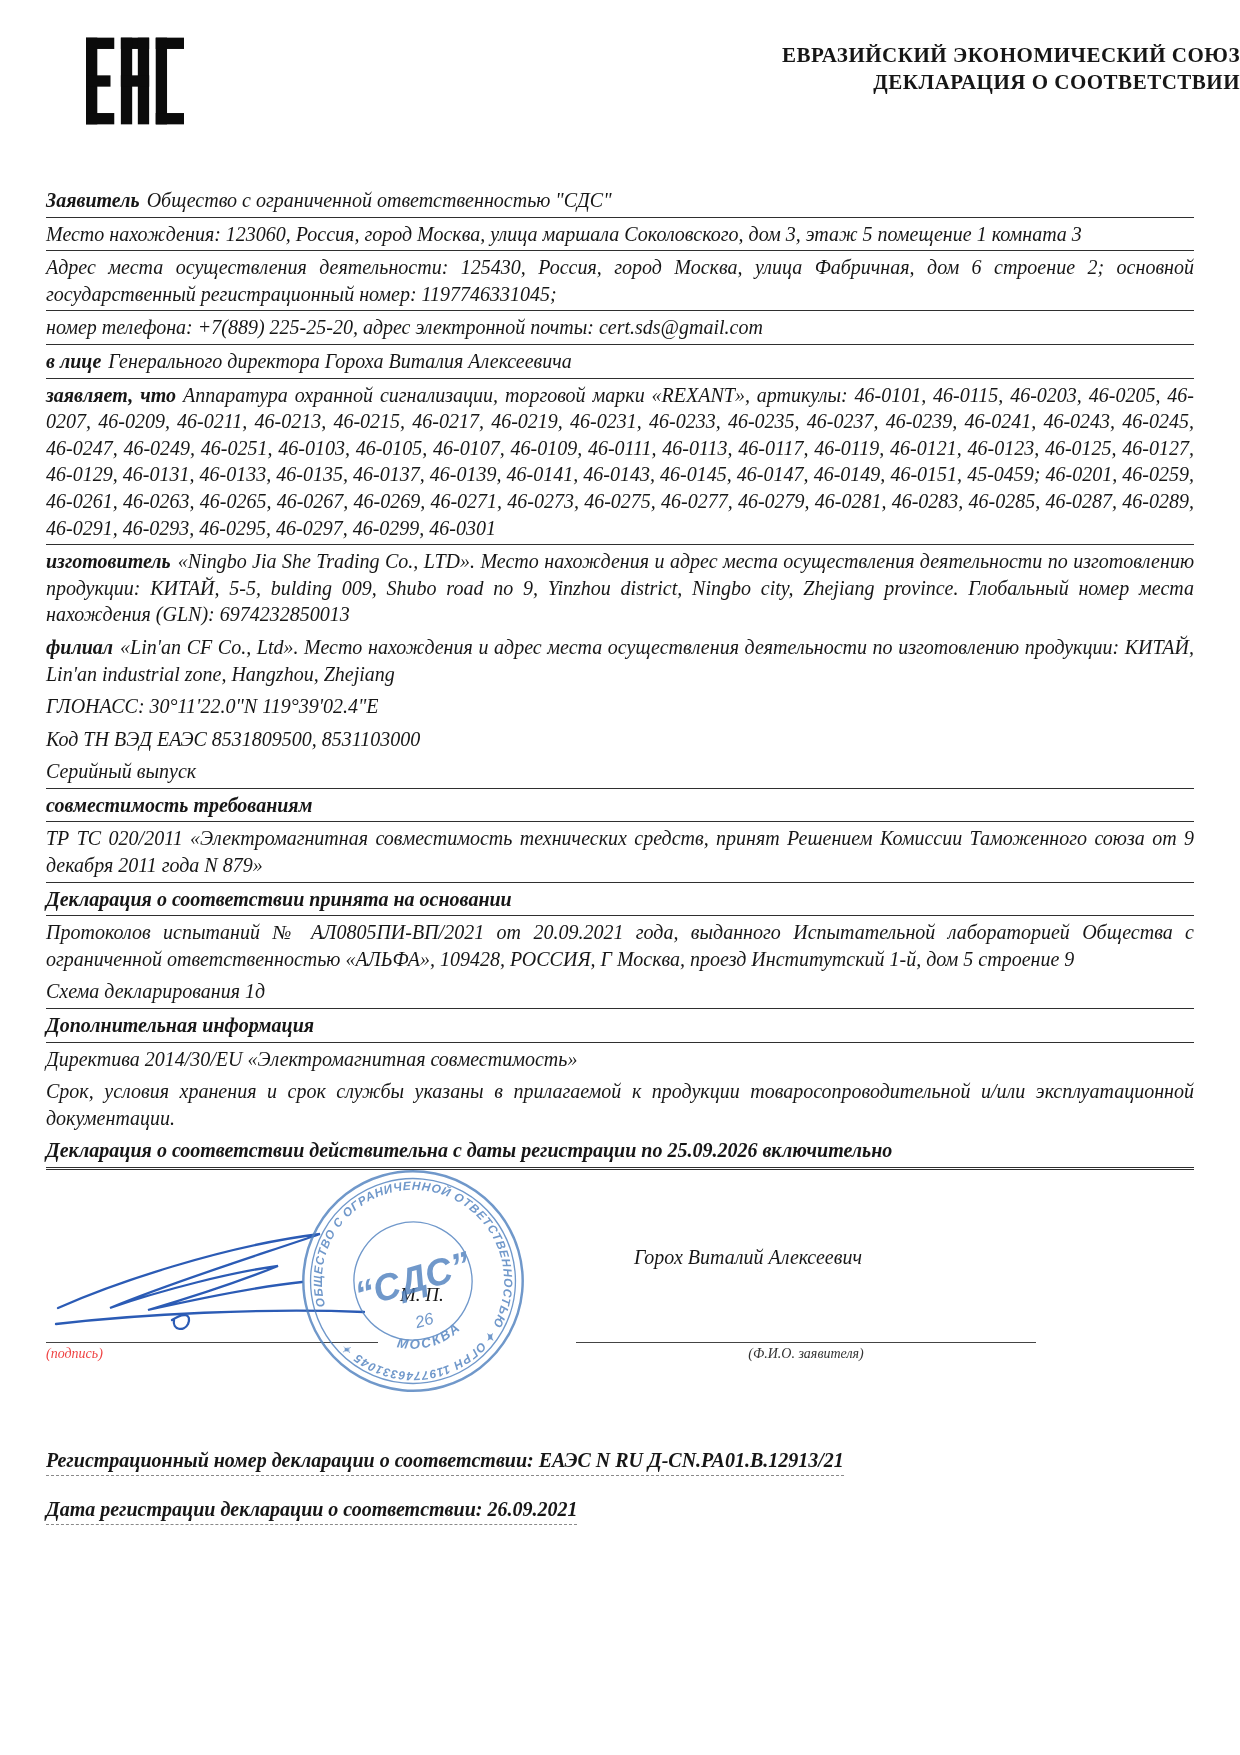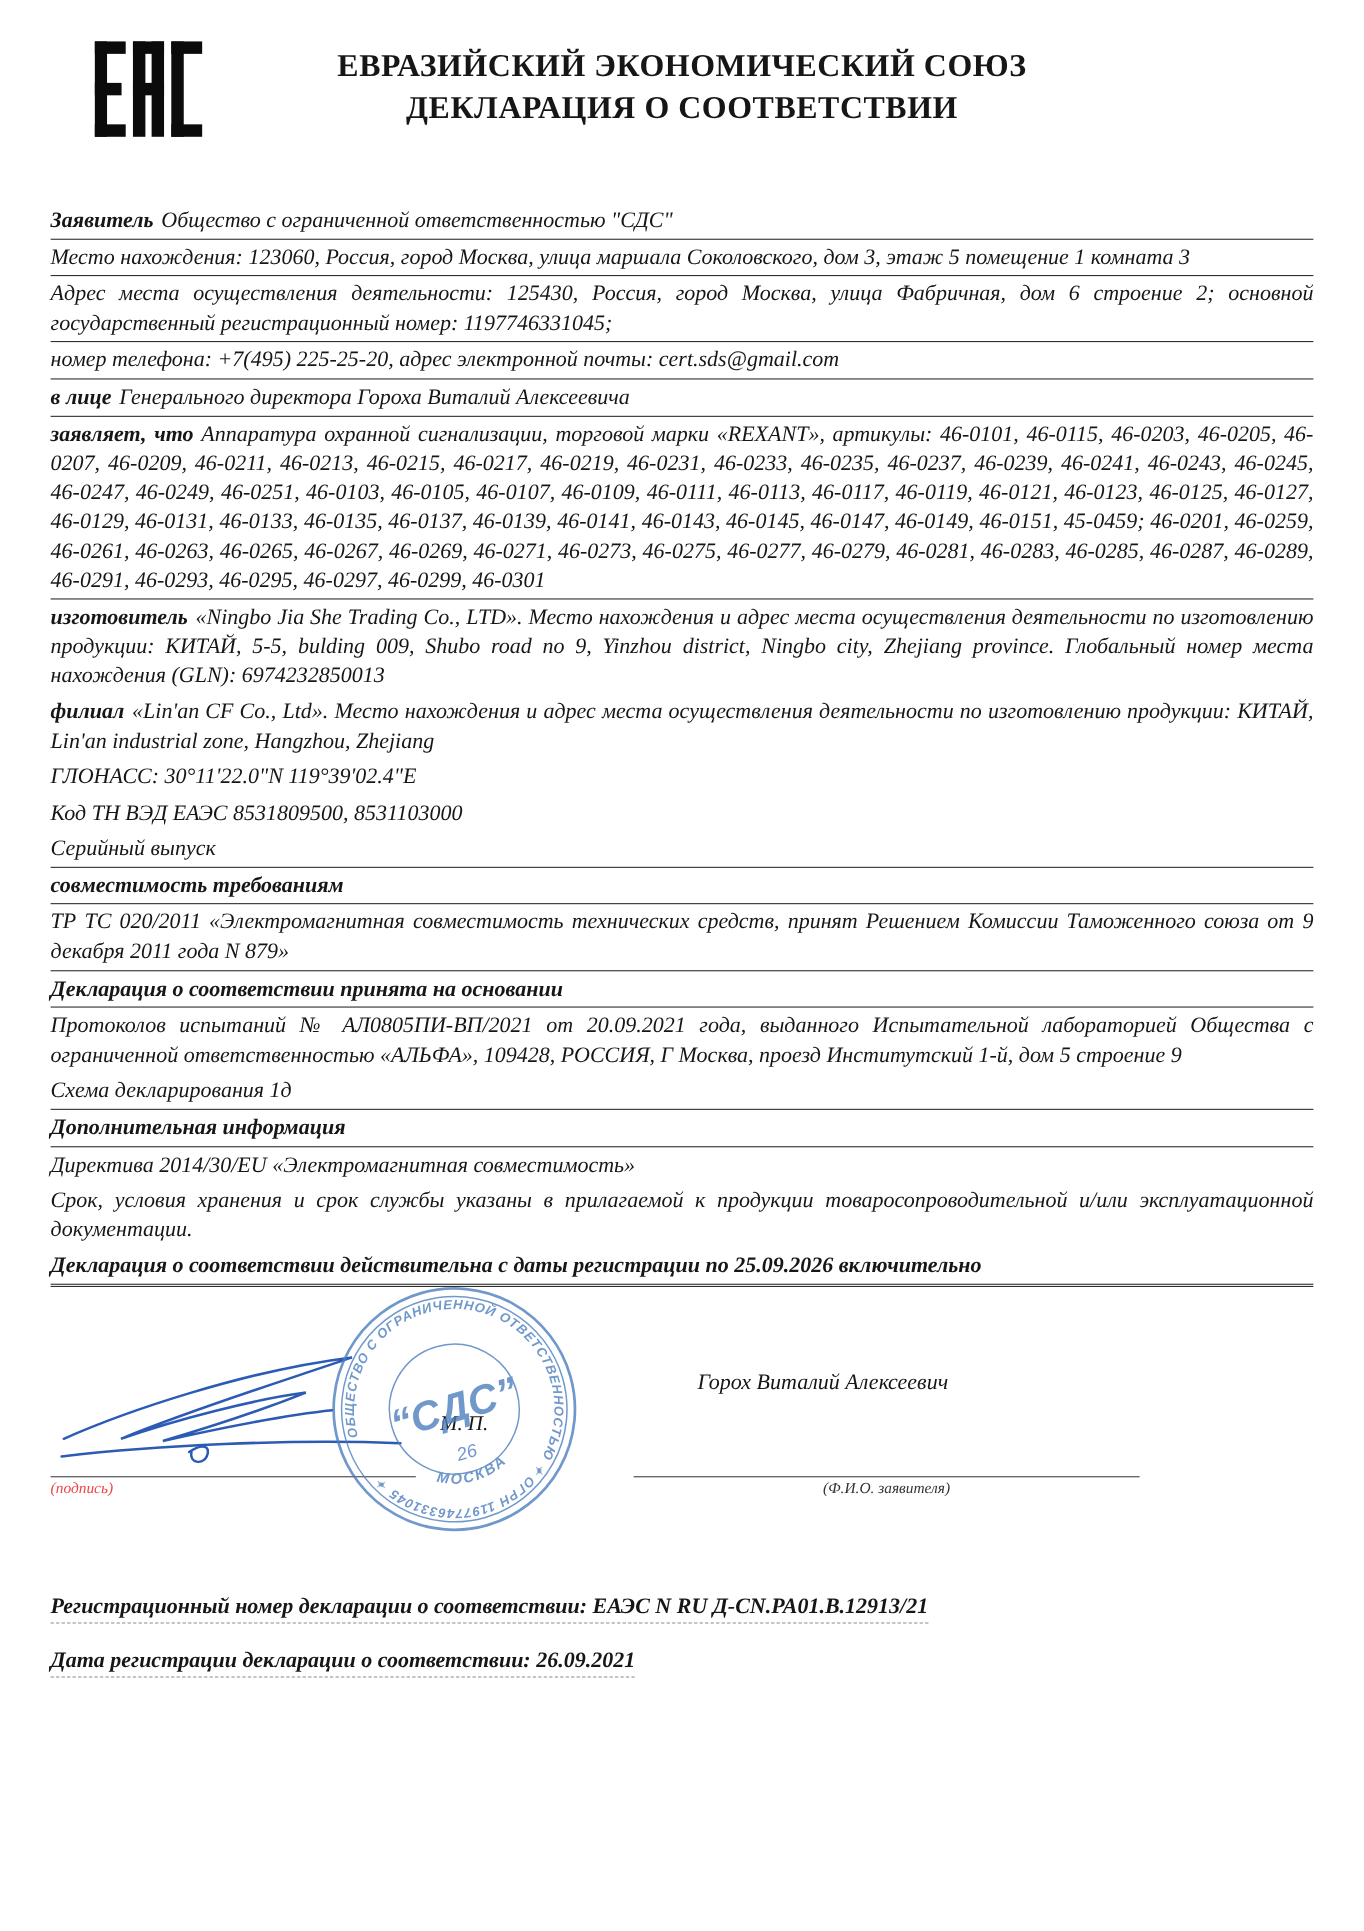--- a/index.html
+++ b/index.html
@@ -4,21 +4,21 @@
 <style>
   html,body{margin:0;padding:0;background:#ffffff;}
   .page{
     width:1240px;height:1755px;background:#fff;position:relative;
     font-family:"Liberation Serif",serif;color:#161616;box-sizing:border-box;
     overflow:hidden;
   }
   
   .doc-header{position:relative;padding-top:42px;min-height:128px;}
   .eac-logo{position:absolute;left:86px;top:36px;width:98px;height:90px;}
-  .titles{text-align:center;font-weight:bold;font-size:29px;line-height:1.3;letter-spacing:.5px;}
+  .titles{text-align:right;font-weight:bold;font-size:21px;line-height:1.3;letter-spacing:.5px;}
   
   .content{padding:14px 46px 0 46px;font-style:italic;}
   p.row{margin:0;padding:3px 0 3px 0;font-size:20px;line-height:1.33;}
   .jst{text-align:justify;}
   .ruled{border-bottom:1px solid #2f2f2f;padding-bottom:4px;margin-bottom:2px;}
   .hd{font-weight:bold;}
   .lbl{font-weight:bold;margin-right:7px;}
   .validity{font-weight:bold;border-bottom:3px double #2f2f2f;padding-bottom:4px;margin-top:4px;}
   
   .sig-area{position:relative;height:215px;margin-top:14px;}
@@ -76,23 +76,23 @@
   </header>
 
   <main class="content">
 
     <p class="row ruled"><b class="lbl">Заявитель</b><span>Общество с ограниченной ответственностью "СДС"</span></p>
 
     <p class="row ruled jst">Место нахождения: 123060, Россия, город Москва, улица маршала Соколовского, дом 3, этаж 5 помещение 1 комната 3</p>
 
     <p class="row ruled jst">Адрес места осуществления деятельности: 125430, Россия, город Москва, улица Фабричная, дом 6 строение 2; основной государственный регистрационный номер: 1197746331045;</p>
 
-    <p class="row ruled">номер телефона: +7(495) 225-25-20, адрес электронной почты: cert.sds@gmail.com</p>
+    <p class="row ruled">номер телефона: +7(889) 225-25-20, адрес электронной почты: cert.sds@gmail.com</p>
 
-    <p class="row ruled"><b class="lbl">в лице</b><span>Генерального директора Гороха Виталий Алексеевича</span></p>
+    <p class="row ruled"><b class="lbl">в лице</b><span>Генерального директора Гороха Виталия Алексеевича</span></p>
 
     <p class="row ruled jst"><b class="lbl">заявляет, что</b><span>Аппаратура охранной сигнализации, торговой марки «REXANT», артикулы: 46-0101, 46-0115, 46-0203, 46-0205, 46-0207, 46-0209, 46-0211, 46-0213, 46-0215, 46-0217, 46-0219, 46-0231, 46-0233, 46-0235, 46-0237, 46-0239, 46-0241, 46-0243, 46-0245, 46-0247, 46-0249, 46-0251, 46-0103, 46-0105, 46-0107, 46-0109, 46-0111, 46-0113, 46-0117, 46-0119, 46-0121, 46-0123, 46-0125, 46-0127, 46-0129, 46-0131, 46-0133, 46-0135, 46-0137, 46-0139, 46-0141, 46-0143, 46-0145, 46-0147, 46-0149, 46-0151, 45-0459; 46-0201, 46-0259, 46-0261, 46-0263, 46-0265, 46-0267, 46-0269, 46-0271, 46-0273, 46-0275, 46-0277, 46-0279, 46-0281, 46-0283, 46-0285, 46-0287, 46-0289, 46-0291, 46-0293, 46-0295, 46-0297, 46-0299, 46-0301</span></p>
 
     <p class="row jst"><b class="lbl">изготовитель</b><span>«Ningbo Jia She Trading Co., LTD». Место нахождения и адрес места осуществления деятельности по изготовлению продукции: КИТАЙ, 5-5, bulding 009, Shubo road no 9, Yinzhou district, Ningbo city, Zhejiang province. Глобальный номер места нахождения (GLN): 6974232850013</span></p>
 
     <p class="row jst"><b class="lbl">филиал</b><span>«Lin'an CF Co., Ltd». Место нахождения и адрес места осуществления деятельности по изготовлению продукции: КИТАЙ, Lin'an industrial zone, Hangzhou, Zhejiang</span></p>
 
     <p class="row">ГЛОНАСС: 30°11'22.0"N 119°39'02.4"E</p>
 
     <p class="row">Код ТН ВЭД ЕАЭС 8531809500, 8531103000</p>

